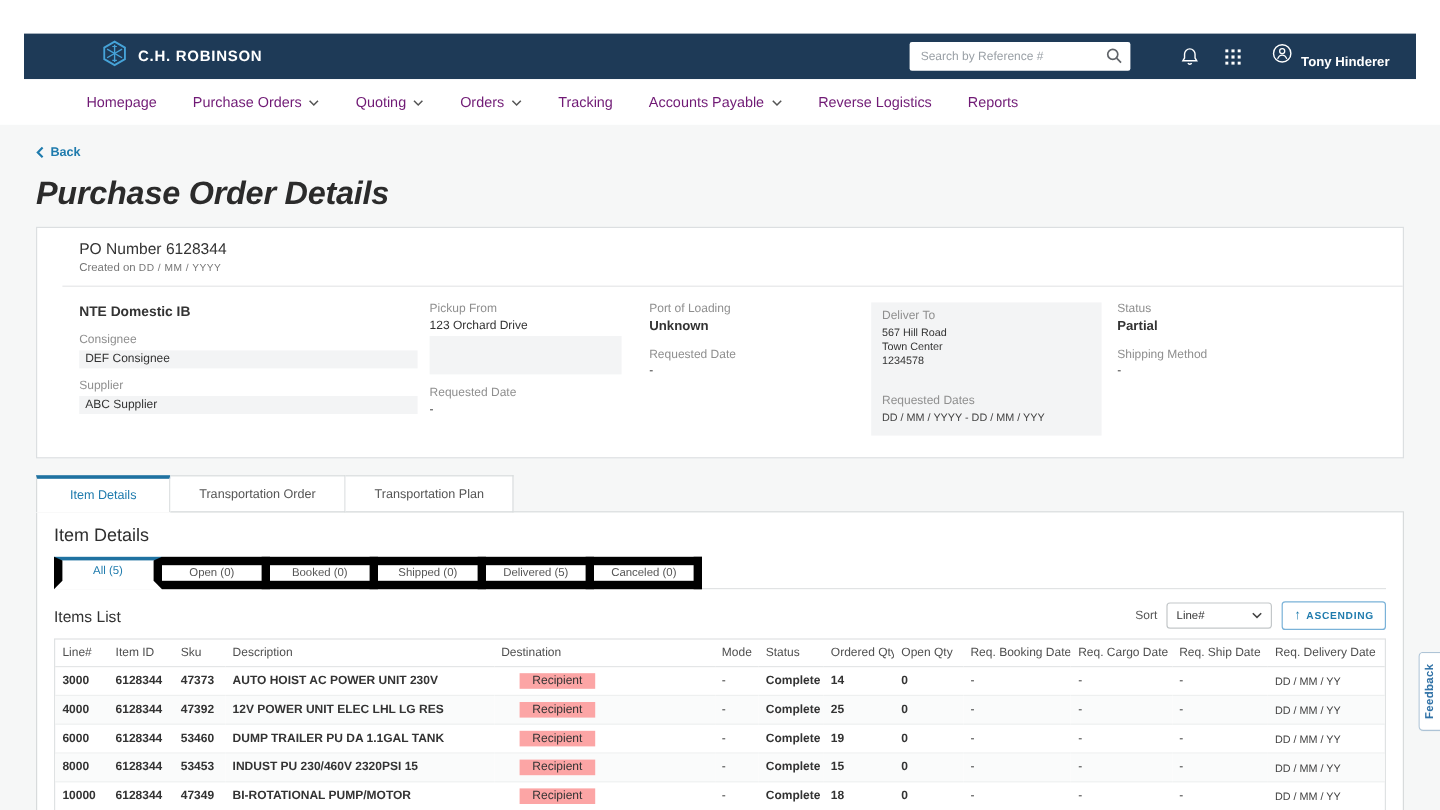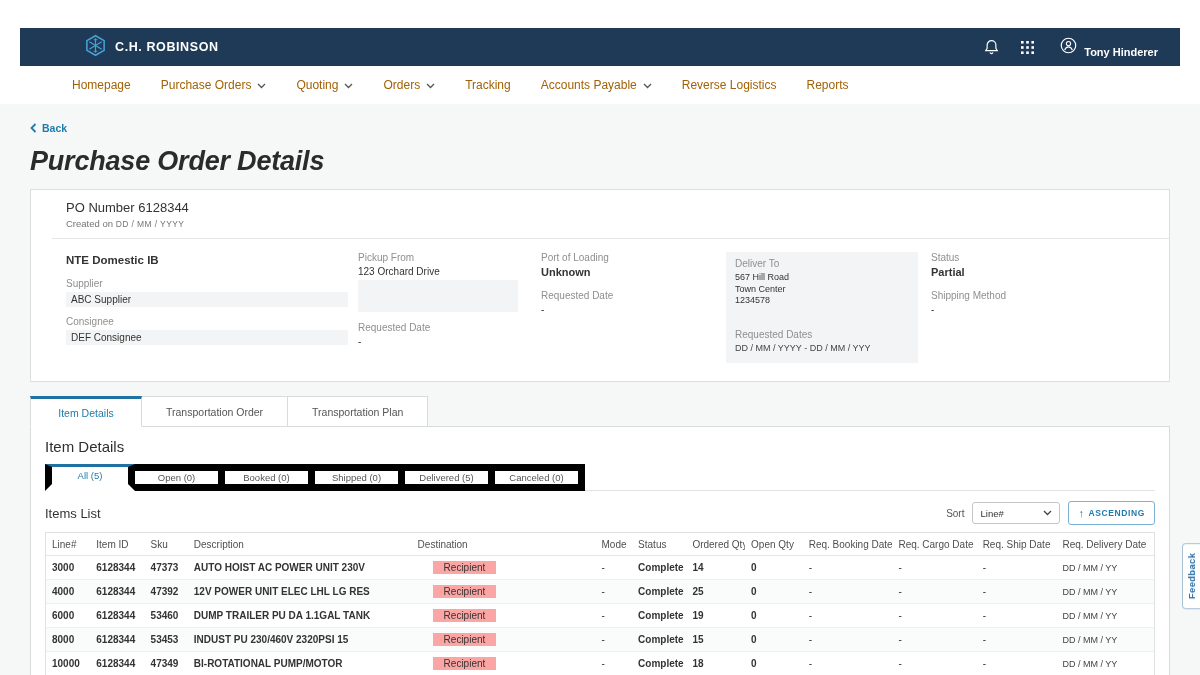--- a/index.html
+++ b/index.html
@@ -24,21 +24,21 @@
   .search-icon-btn { position: absolute; right: 6px; top: 4px; cursor: pointer; }
   .nav-icon { margin-left: 22px; display: flex; align-items: center; cursor: pointer; }
   .user-chip { display: flex; align-items: flex-end; gap: 7px; margin-left: 26px; cursor: pointer; }
   .user-name { color: #fff; font-size: 11px; font-weight: 700; }
 
   
   .menu {
     height: 38px; background: #fff; display: flex; align-items: center;
     gap: 30px; padding-left: 72px;
   }
-  .menu-item { display: flex; align-items: center; gap: 6px; font-size: 12px; color: #a16207; cursor: pointer; white-space: nowrap; }
+  .menu-item { display: flex; align-items: center; gap: 6px; font-size: 12px; color: #701a75; cursor: pointer; white-space: nowrap; }
   .menu-item svg { margin-top: 2px; }
 
   
   .content { background: var(--page-bg, #f6f7f7); height: 571px; padding: 15px 30px 0; }
   .back-link { display: inline-flex; align-items: center; gap: 5px; color: var(--link-blue, #1f7bad); font-size: 10.5px; font-weight: 700; cursor: pointer; }
   h1.page-title { font-size: 27px; font-weight: 700; color: #2b2b2b; margin: 9px 0 12px; letter-spacing: -.2px; font-style: italic; }
 
   
   .po-card { background: #fff; border: 1px solid #dcdfe1; padding-left: 21px; }
   .po-head { padding: 10px 14px 9px; border-bottom: 1px solid #e5e7e8; }
@@ -144,20 +144,29 @@
         <line x1="12" y1="4.5" x2="12" y2="19.5" stroke-width="1.2"></line>
         <line x1="5.5" y1="8.2" x2="18.5" y2="15.8" stroke-width="1.2"></line>
         <line x1="18.5" y1="8.2" x2="5.5" y2="15.8" stroke-width="1.2"></line>
         <line x1="10" y1="6" x2="14" y2="6" stroke-width="1"></line>
         <line x1="10" y1="18" x2="14" y2="18" stroke-width="1"></line>
       </svg>
     </span>
     <span class="brand-text">C.H. ROBINSON</span>
   </div>
   <div class="nav-spacer"></div>
+  <div class="search-box">
+    <input type="text" placeholder="Search by Reference #" style="">
+    <span class="search-icon-btn">
+      <svg width="15" height="15" viewBox="0 0 15 15" fill="none" stroke="#5f6368" stroke-width="1.4">
+        <circle cx="6.3" cy="6.3" r="4.2"></circle>
+          <line x1="9.5" y1="9.5" x2="13.2" y2="13.2"></line>
+      </svg>
+    </span>
+  </div>
   <span class="nav-icon">
     <svg width="15" height="16" viewBox="0 0 14 15" fill="none" stroke="#fff" stroke-width="1.1">
       <path d="M7 1.6a4.1 4.1 0 0 0-4.1 4.1v3L1.6 10.9h10.8L11.1 8.7v-3A4.1 4.1 0 0 0 7 1.6z"></path>
       <path d="M5.6 12.7a1.5 1.5 0 0 0 2.8 0"></path>
     </svg>
   </span>
   <span class="nav-icon">
     <svg width="13" height="13" viewBox="0 0 13 13" fill="#fff">
       <rect x="0" y="0" width="2.6" height="2.6"></rect>
         <rect x="5.2" y="0" width="2.6" height="2.6"></rect>
@@ -237,26 +246,26 @@
       <div class="po-number">PO Number 6128344</div>
       <div class="po-created">
         <span>Created on</span>
         <span class="date">DD / MM / YYYY</span>
       </div>
     </div>
     <div class="po-cols">
       <div class="col-1">
         <div class="order-type">NTE Domestic IB</div>
         <div class="field">
+          <div class="po-col-label">Consignee</div>
+          <div class="shaded">DEF Consignee</div>
+        </div>
+        <div class="field">
           <div class="po-col-label">Supplier</div>
           <div class="shaded">ABC Supplier</div>
-        </div>
-        <div class="field">
-          <div class="po-col-label">Consignee</div>
-          <div class="shaded">DEF Consignee</div>
         </div>
       </div>
       <div class="col-2">
         <div class="po-col-label">Pickup From</div>
         <div class="po-col-value">123 Orchard Drive</div>
         <div class="ghost-block"></div>
         <div class="po-col-label">Requested Date</div>
         <div class="po-col-value">-</div>
       </div>
       <div class="col-3">

